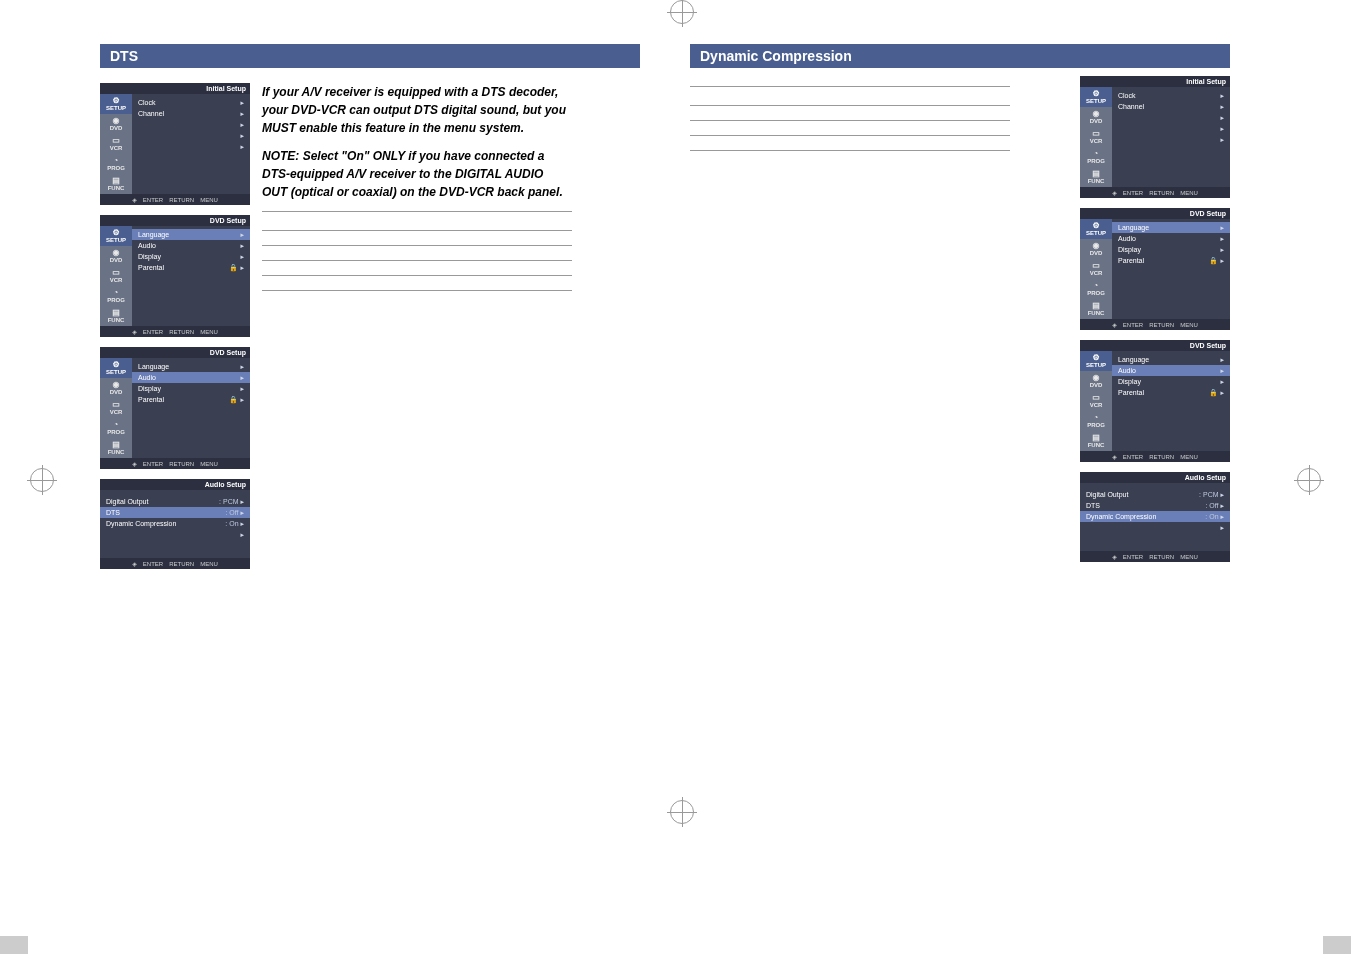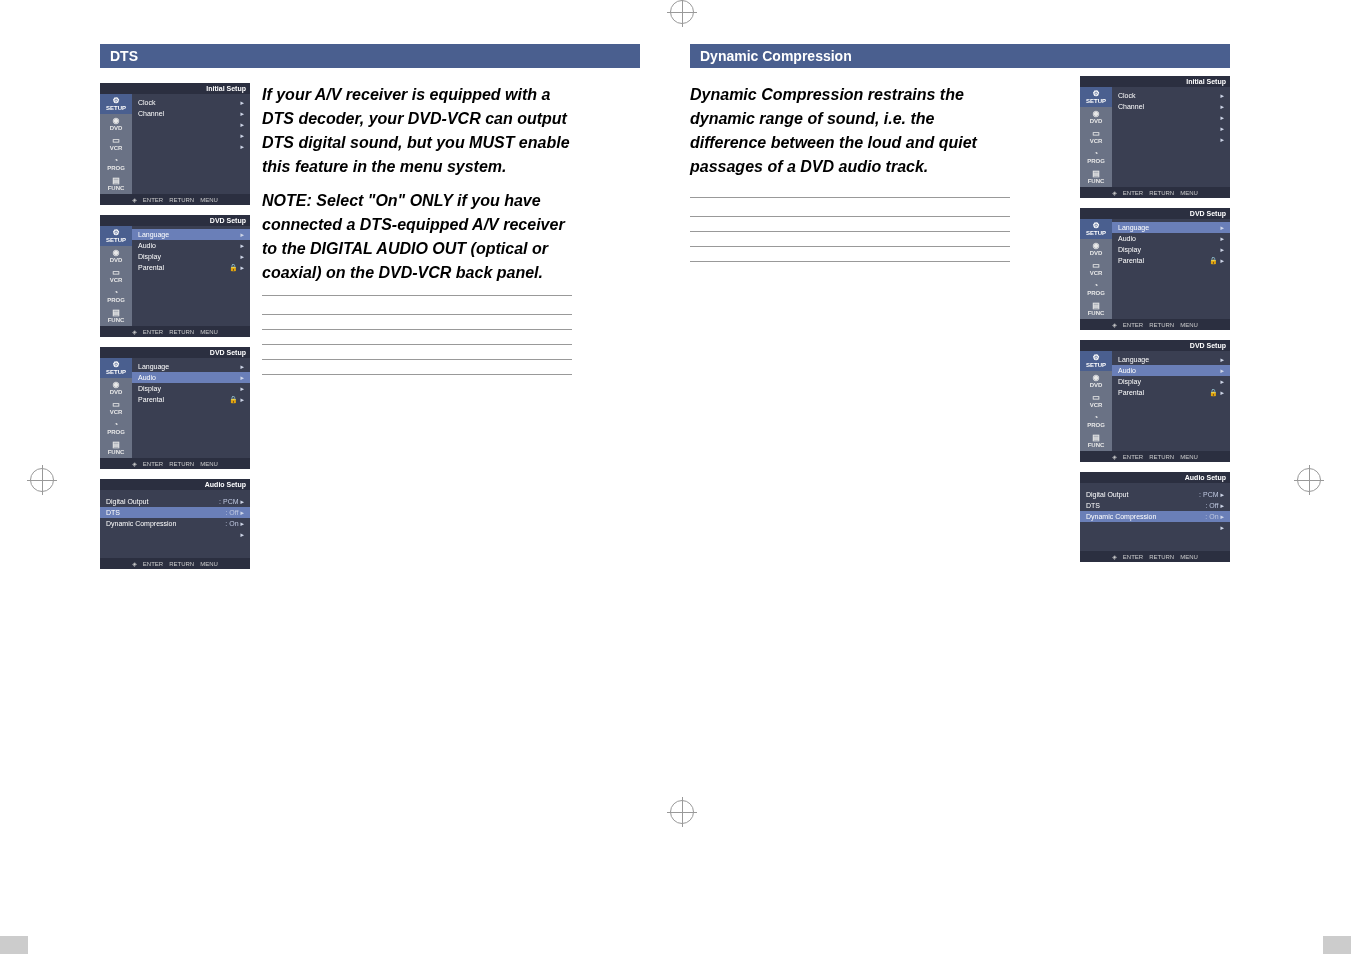--- a/index.html
+++ b/index.html
@@ -1,20 +1,20 @@
 <!DOCTYPE html>
 <html><head>
 <meta charset="utf-8">
 <style>
   body{margin:0;background:#fff;font-family:Arial,sans-serif;width:1351px;height:954px;position:relative;overflow:hidden}
   .page{position:absolute;top:44px;width:540px}
   .page.left{left:100px}
   .page.right{left:690px}
   .title-bar{background:#4a5f8f;color:#fff;padding:4px 10px;font-weight:bold;font-size:14px;margin-bottom:15px}
-  .body-text{font-size:16px;font-weight:bold;font-style:italic;line-height:1.5;max-width:310px}
+  .body-text{font-size:12px;font-weight:bold;font-style:italic;line-height:1.5;max-width:310px}
   .body-text p{margin:0 0 10px}
   .left-content{display:flex;gap:12px}
   .figures{display:flex;flex-direction:column;gap:10px;width:150px}
   .right .figures{position:absolute;right:0;top:32px}
   .right .body-text{max-width:320px}
   .fig{background:#3a3f52;color:#fff;font-size:7px;width:150px}
   .fig .hdr{display:flex;justify-content:flex-end;background:#2b2f40;padding:2px 4px;font-weight:bold}
   .fig .body{display:flex;min-height:68px}
   .sidebar{background:#6a7285;width:32px;display:flex;flex-direction:column}
   .sidebar .tab{text-align:center;padding:3px 0;font-size:6px;font-weight:bold;color:#e8e8e8}
@@ -193,23 +193,20 @@
           <hr>
         </div>
     </div>
 
   </div>
 </div>
 
 <div class="page right">
   <div class="title-bar">Dynamic Compression</div>
 
-  <div class="body-text">
-    <p>Dynamic Compression restrains the dynamic range of sound, i.e. the difference between the loud and quiet passages of a DVD audio track.</p>
-  </div>
   <div class="note-lines">
       <hr>
       <hr>
       <hr>
       <hr>
     </div>
 
   <div class="figures">
 
     <div class="fig">

